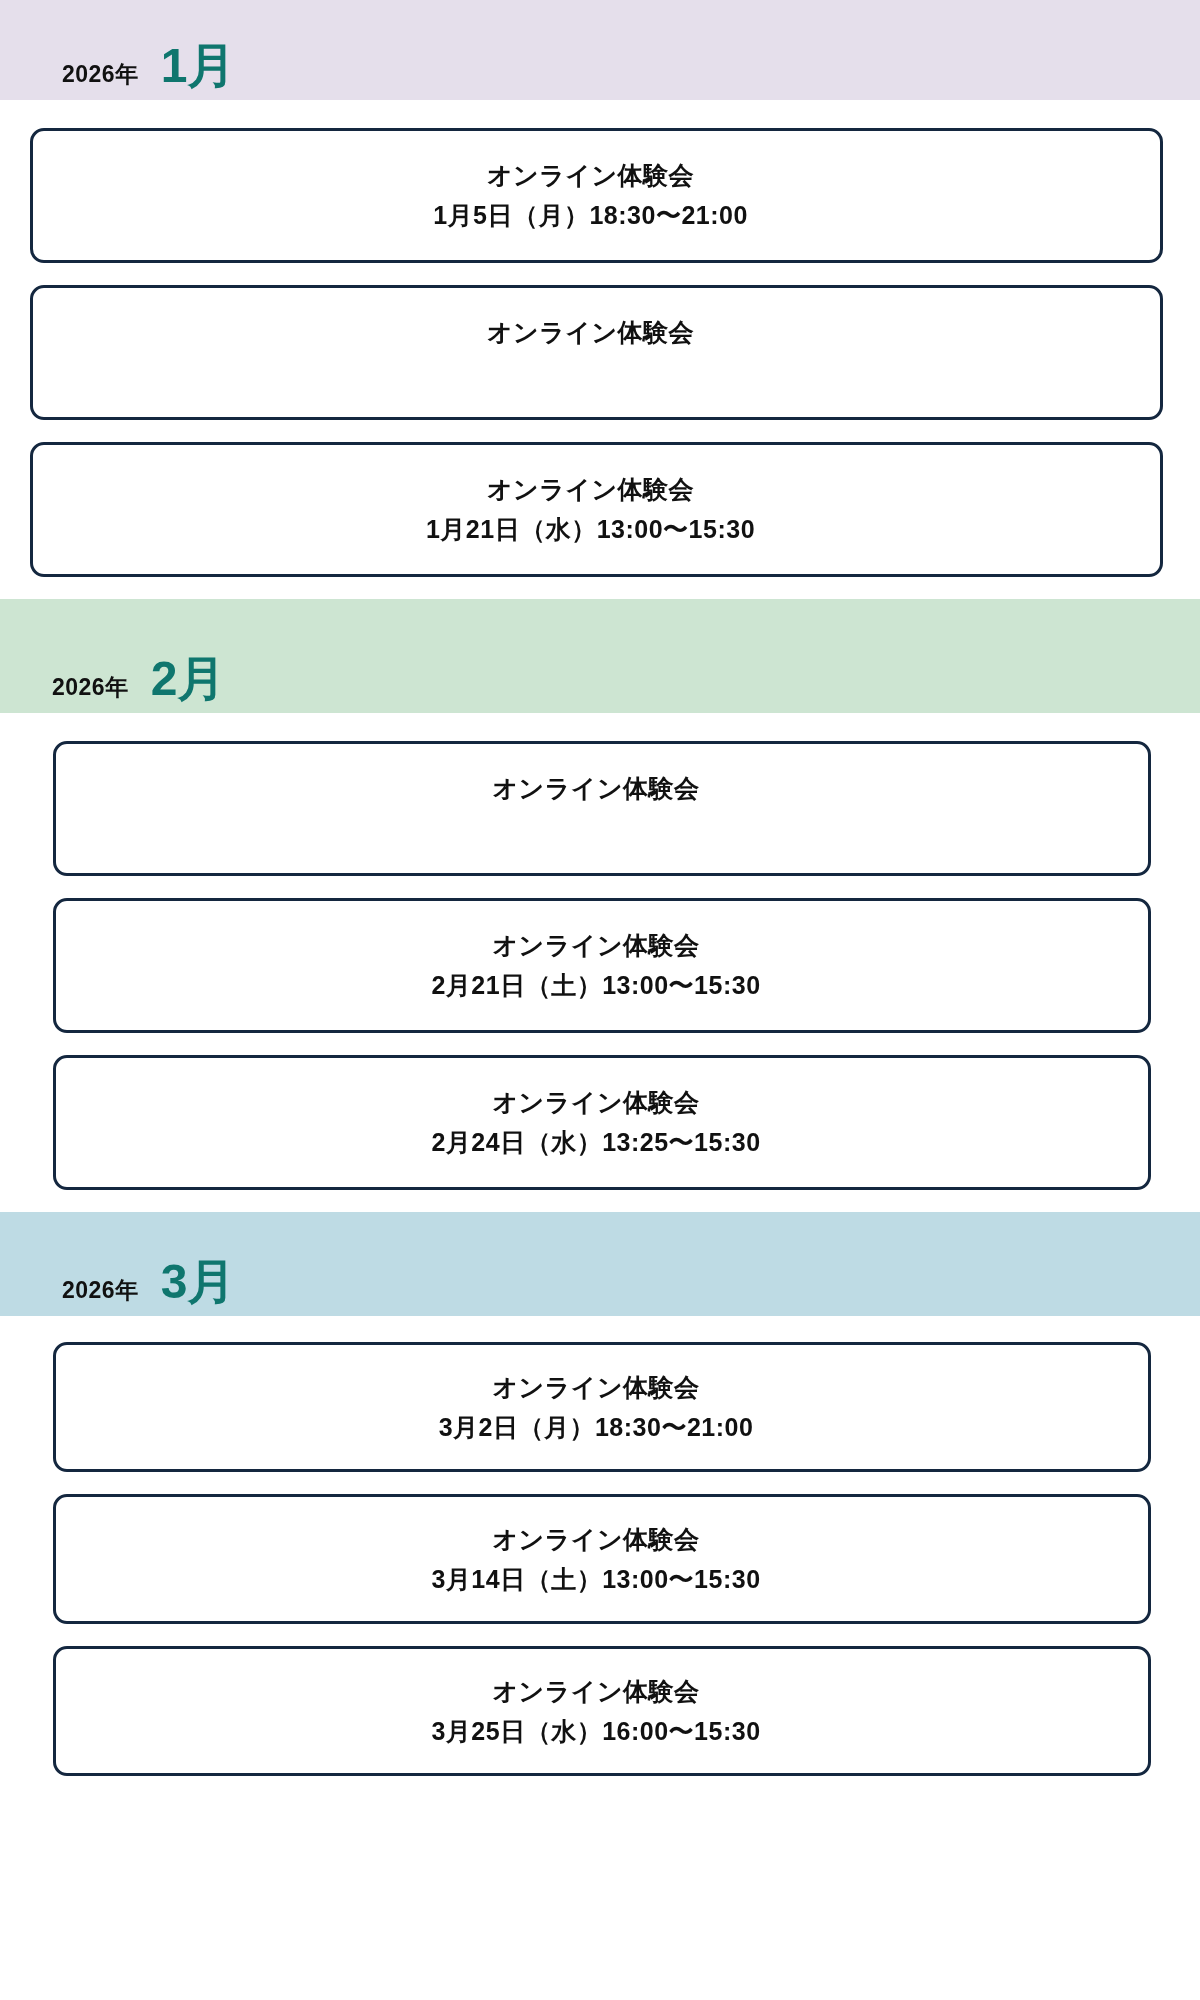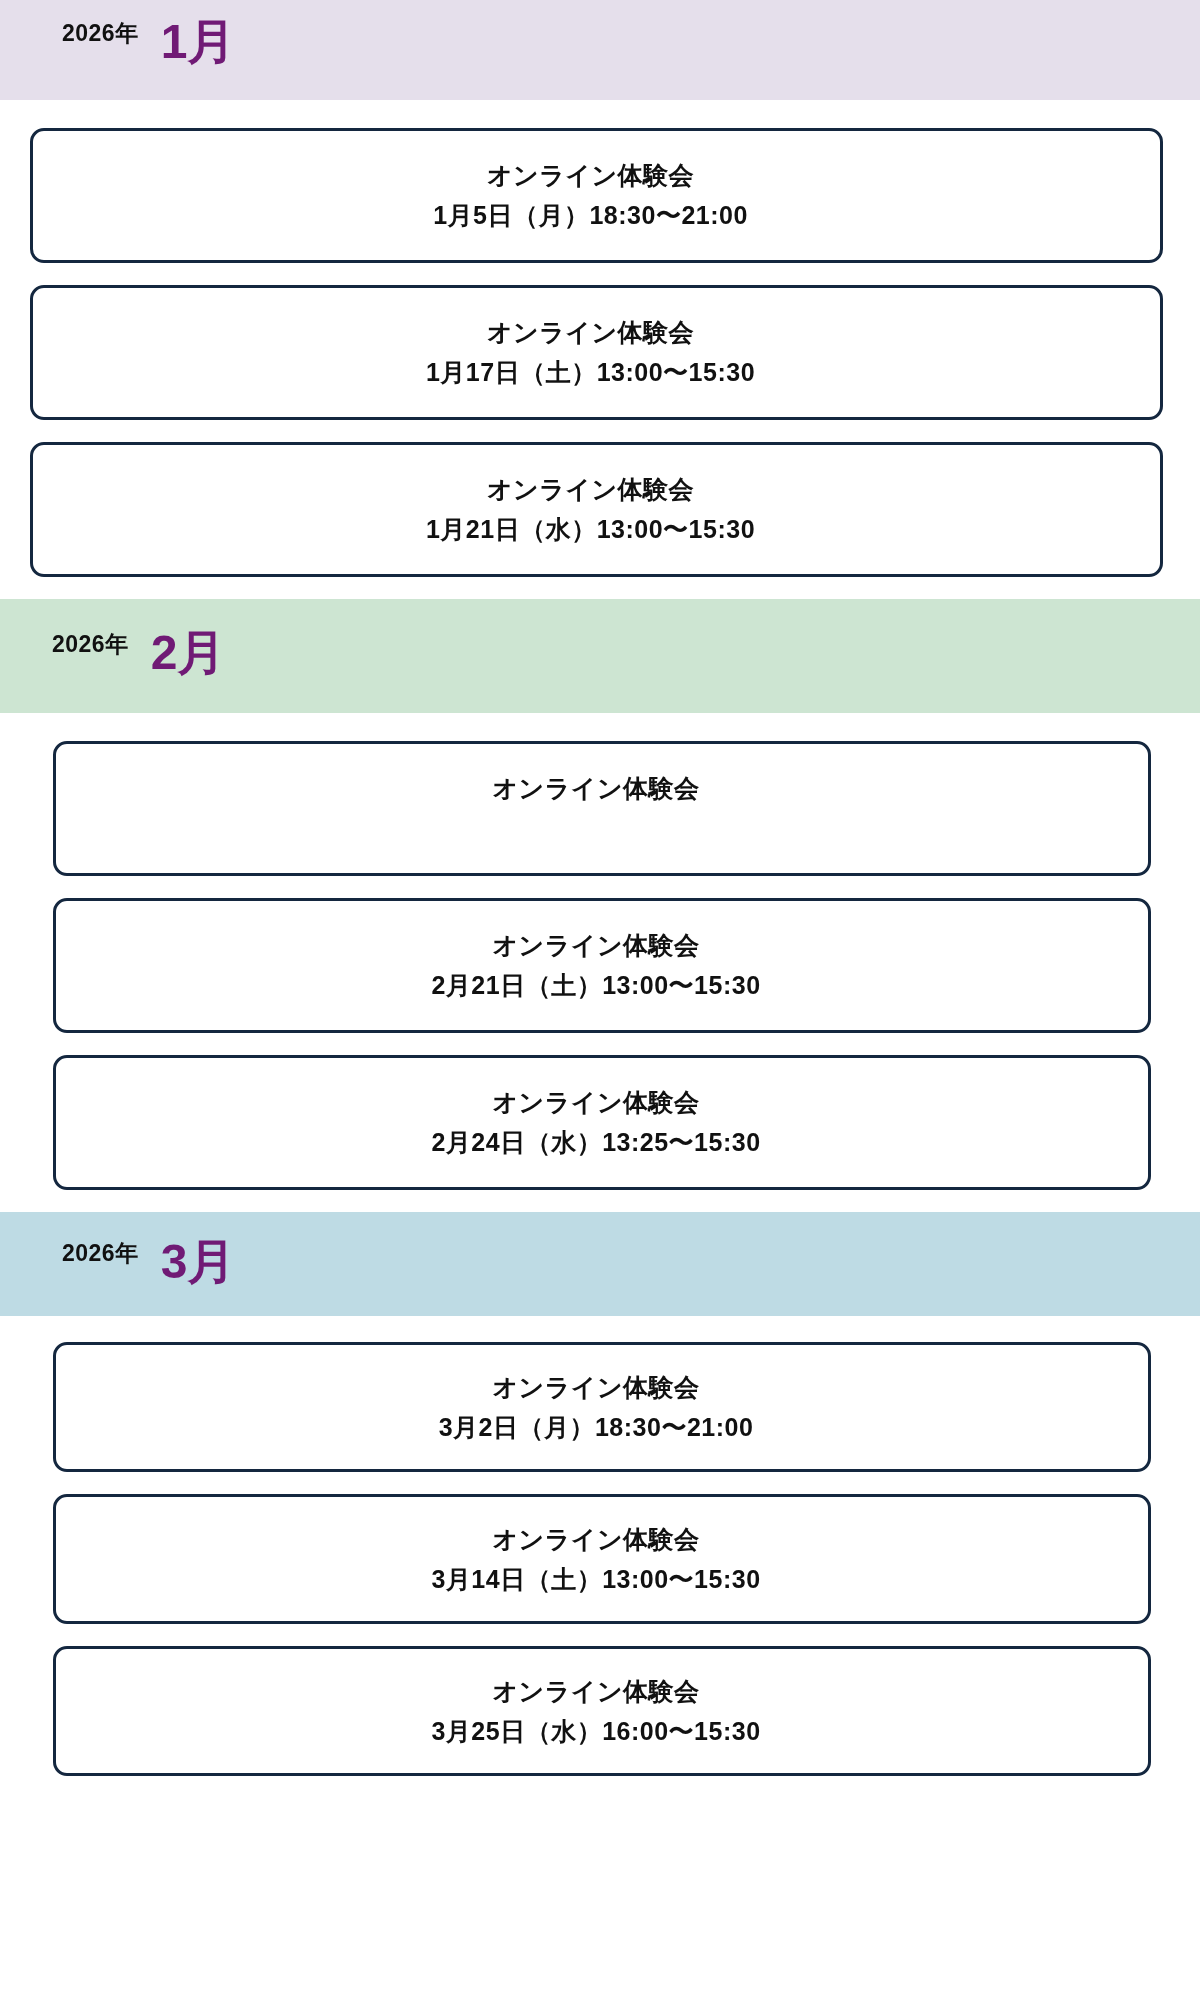--- a/index.html
+++ b/index.html
@@ -15,36 +15,36 @@
   }
   .schedule {
     width: 1200px;
     box-sizing: border-box;
   }
   .month-block {
     width: 100%;
   }
   .month-header {
     display: flex;
-    align-items: flex-start;
+    align-items: flex-end;
     box-sizing: border-box;
     padding: 22px 0 10px 62px;
     height: 120px;
   }
   .month-year {
     font-size: 23px;
     font-weight: bold;
     letter-spacing: 0.5px;
     color: #111111;
   }
   .month-name {
     font-size: 48px;
     font-weight: bold;
     margin-left: 22px;
-    color: #701a75;
+    color: #0f766e;
     line-height: 1;
   }
   .events {
     box-sizing: border-box;
     padding: 0;
   }
   .event-card {
     box-sizing: border-box;
     border: 3px solid #14273f;
     border-radius: 14px;
@@ -94,21 +94,20 @@
       <span class="month-year">2026年</span>
       <span class="month-name">1月</span>
     </div>
     <div class="events">
       <div class="event-card">
         <div class="event-title">オンライン体験会</div>
         <div class="event-datetime">1月5日（月）18:30〜21:00</div>
       </div>
       <div class="event-card">
         <div class="event-title">オンライン体験会</div>
-        <div class="event-datetime">1月17日（土）13:00〜15:30</div>
       </div>
       <div class="event-card">
         <div class="event-title">オンライン体験会</div>
         <div class="event-datetime">1月21日（水）13:00〜15:30</div>
       </div>
     </div>
   </section>
 
   <section class="month-block m1">
     <div class="month-header" style="background: rgb(205, 229, 210);">

